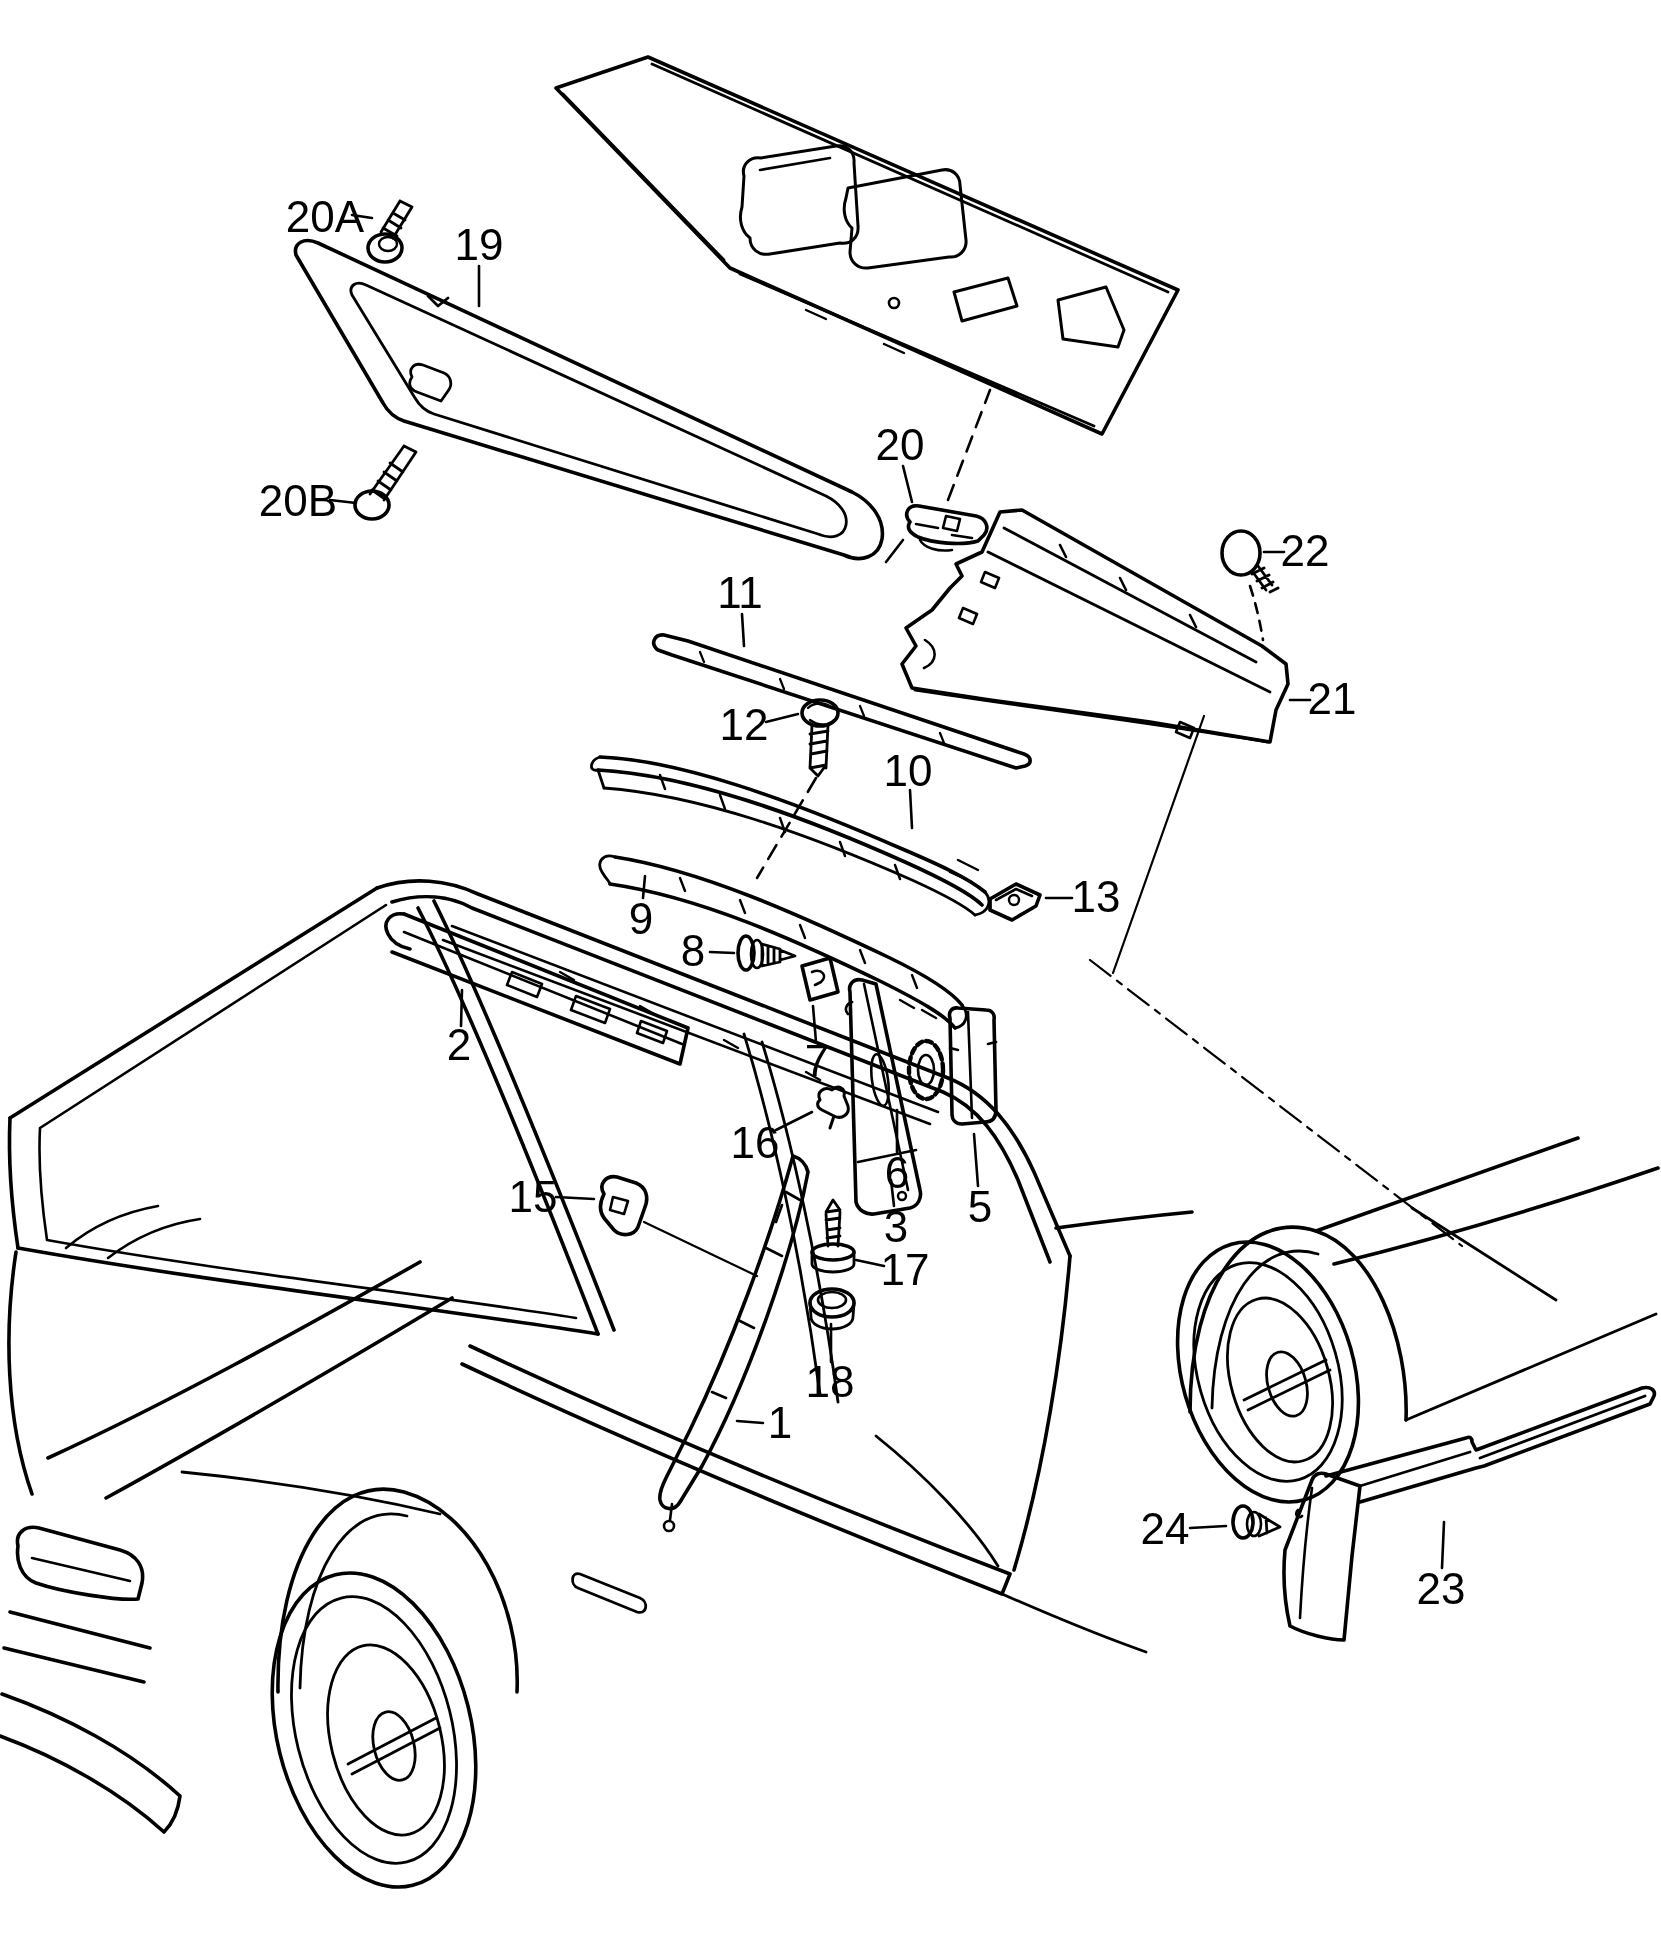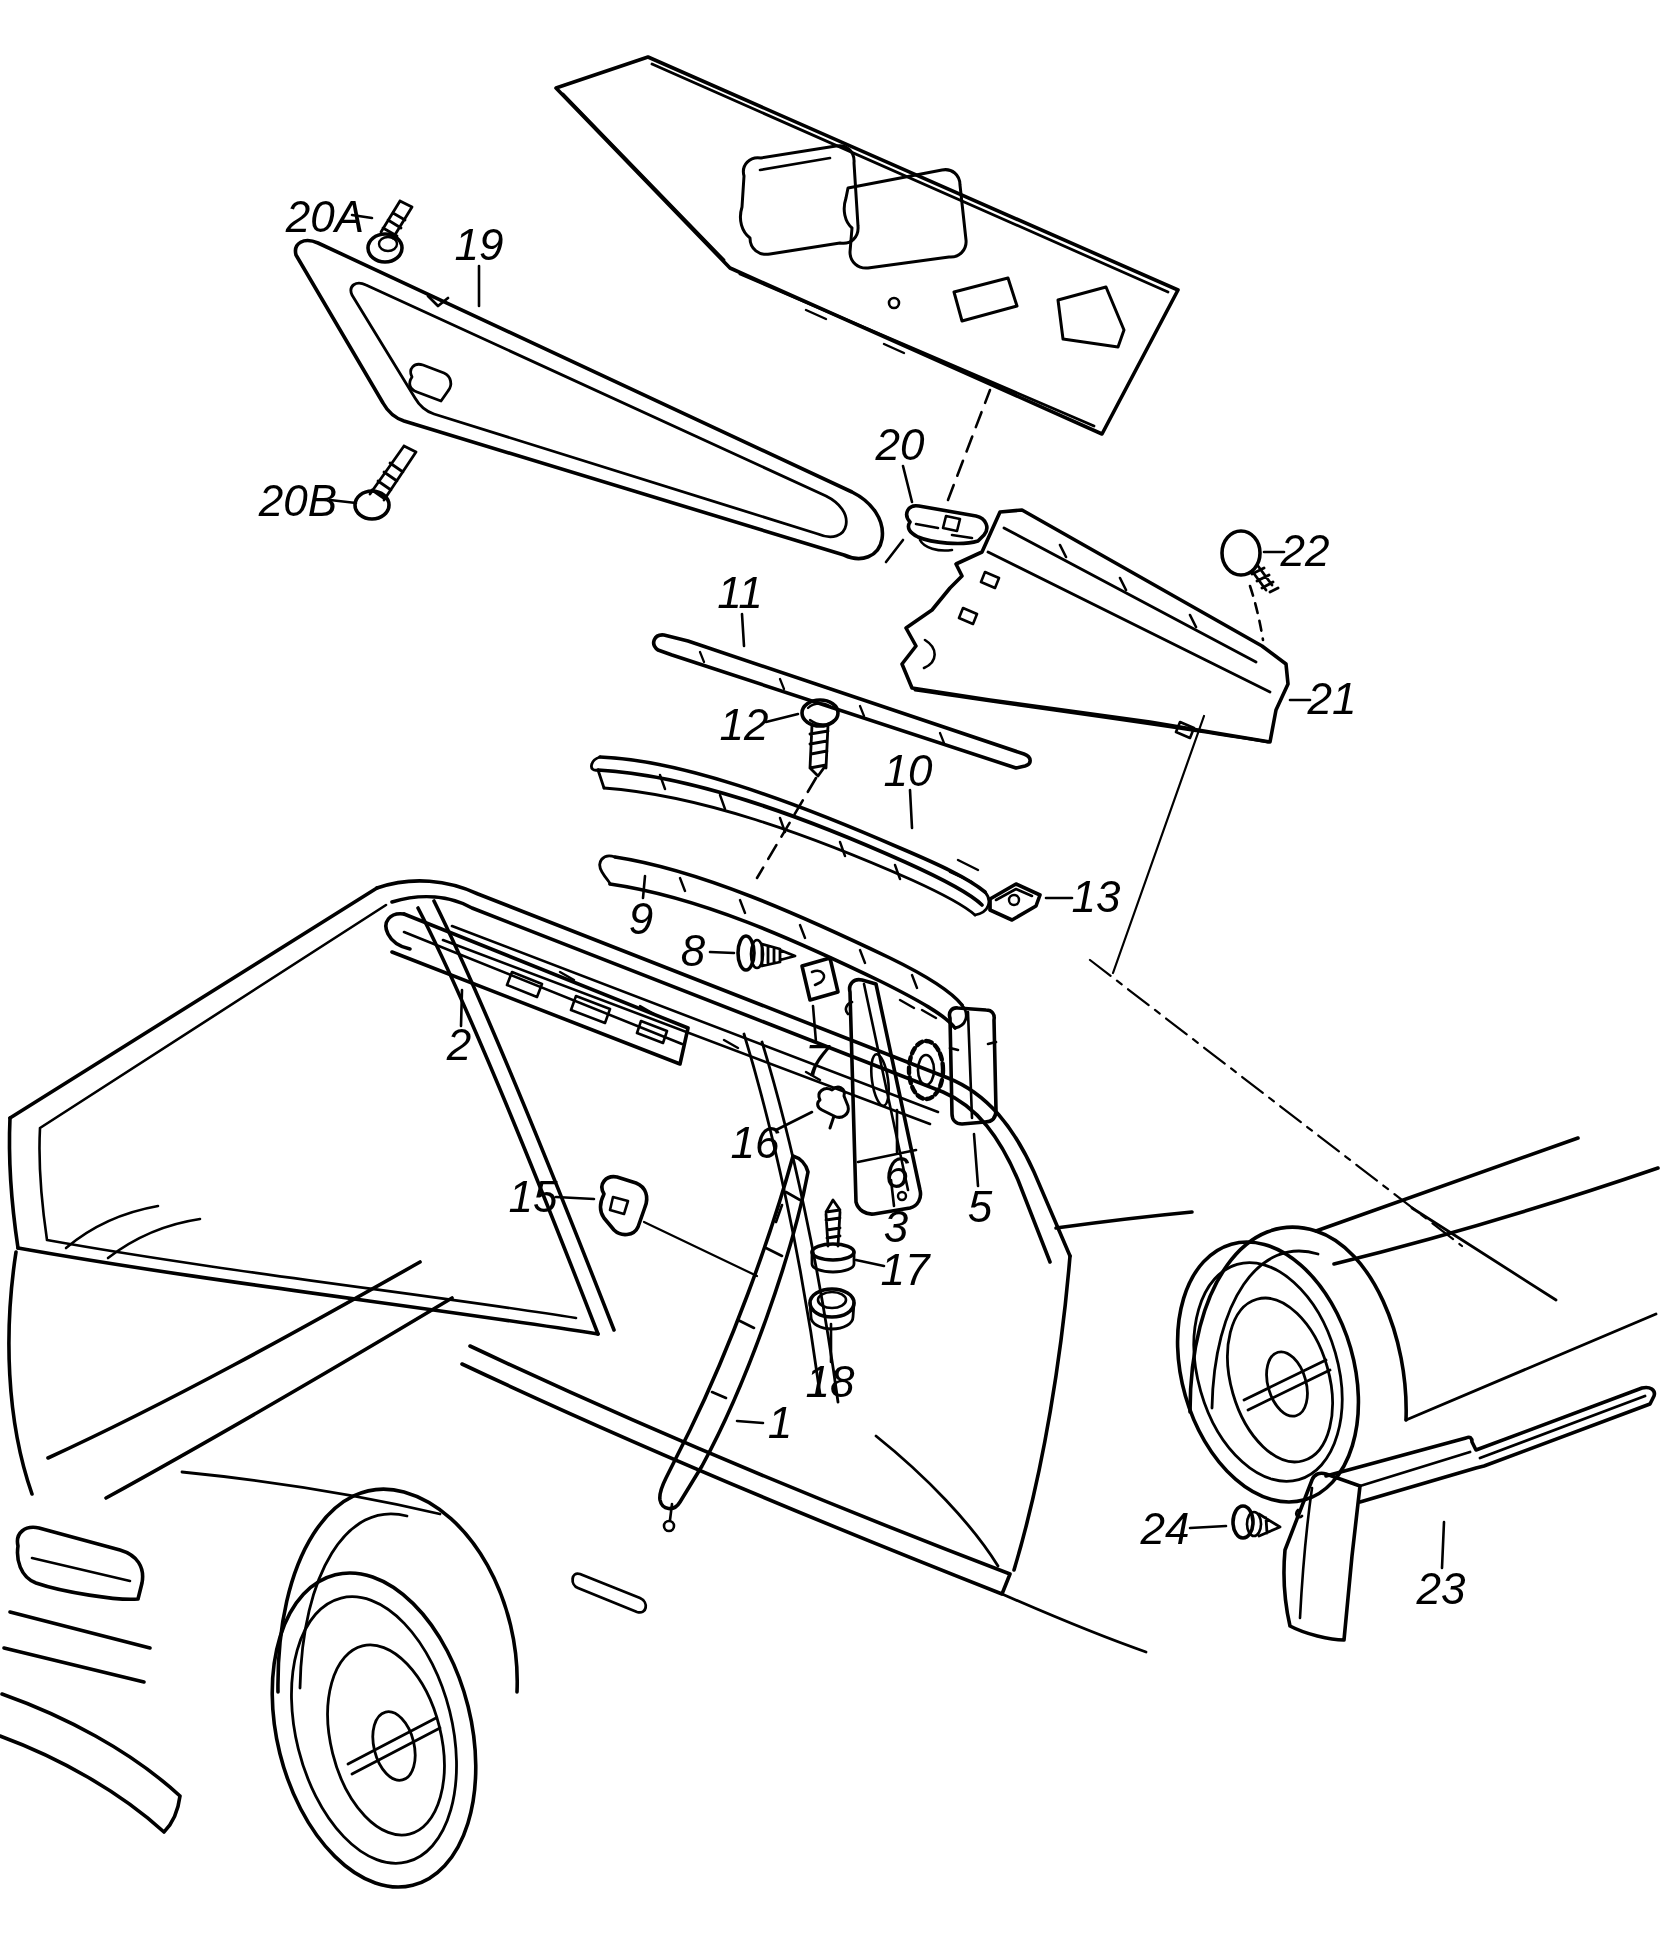--- a/index.html
+++ b/index.html
@@ -1,16 +1,16 @@
 <!DOCTYPE html>
 <html><head>
 <meta charset="utf-8">
 <style>
   html,body{margin:0;padding:0;background:#ffffff;}
-  .stage{position:relative;width:1661px;height:1936px;background:#ffffff;overflow:hidden;font-style:italic;}
+  .stage{position:relative;width:1661px;height:1936px;background:#ffffff;overflow:hidden;}
   svg{position:absolute;left:0;top:0;}
   text{font-family:"Liberation Sans",sans-serif;font-size:44px;fill:#000;}
 </style>
 </head>
 <body>
 
 <div class="stage">
 <svg width="1661" height="1936" viewBox="0 0 1661 1936">
 
   <g stroke="#000" fill="none" stroke-width="3.6" stroke-linecap="round" stroke-linejoin="round">

